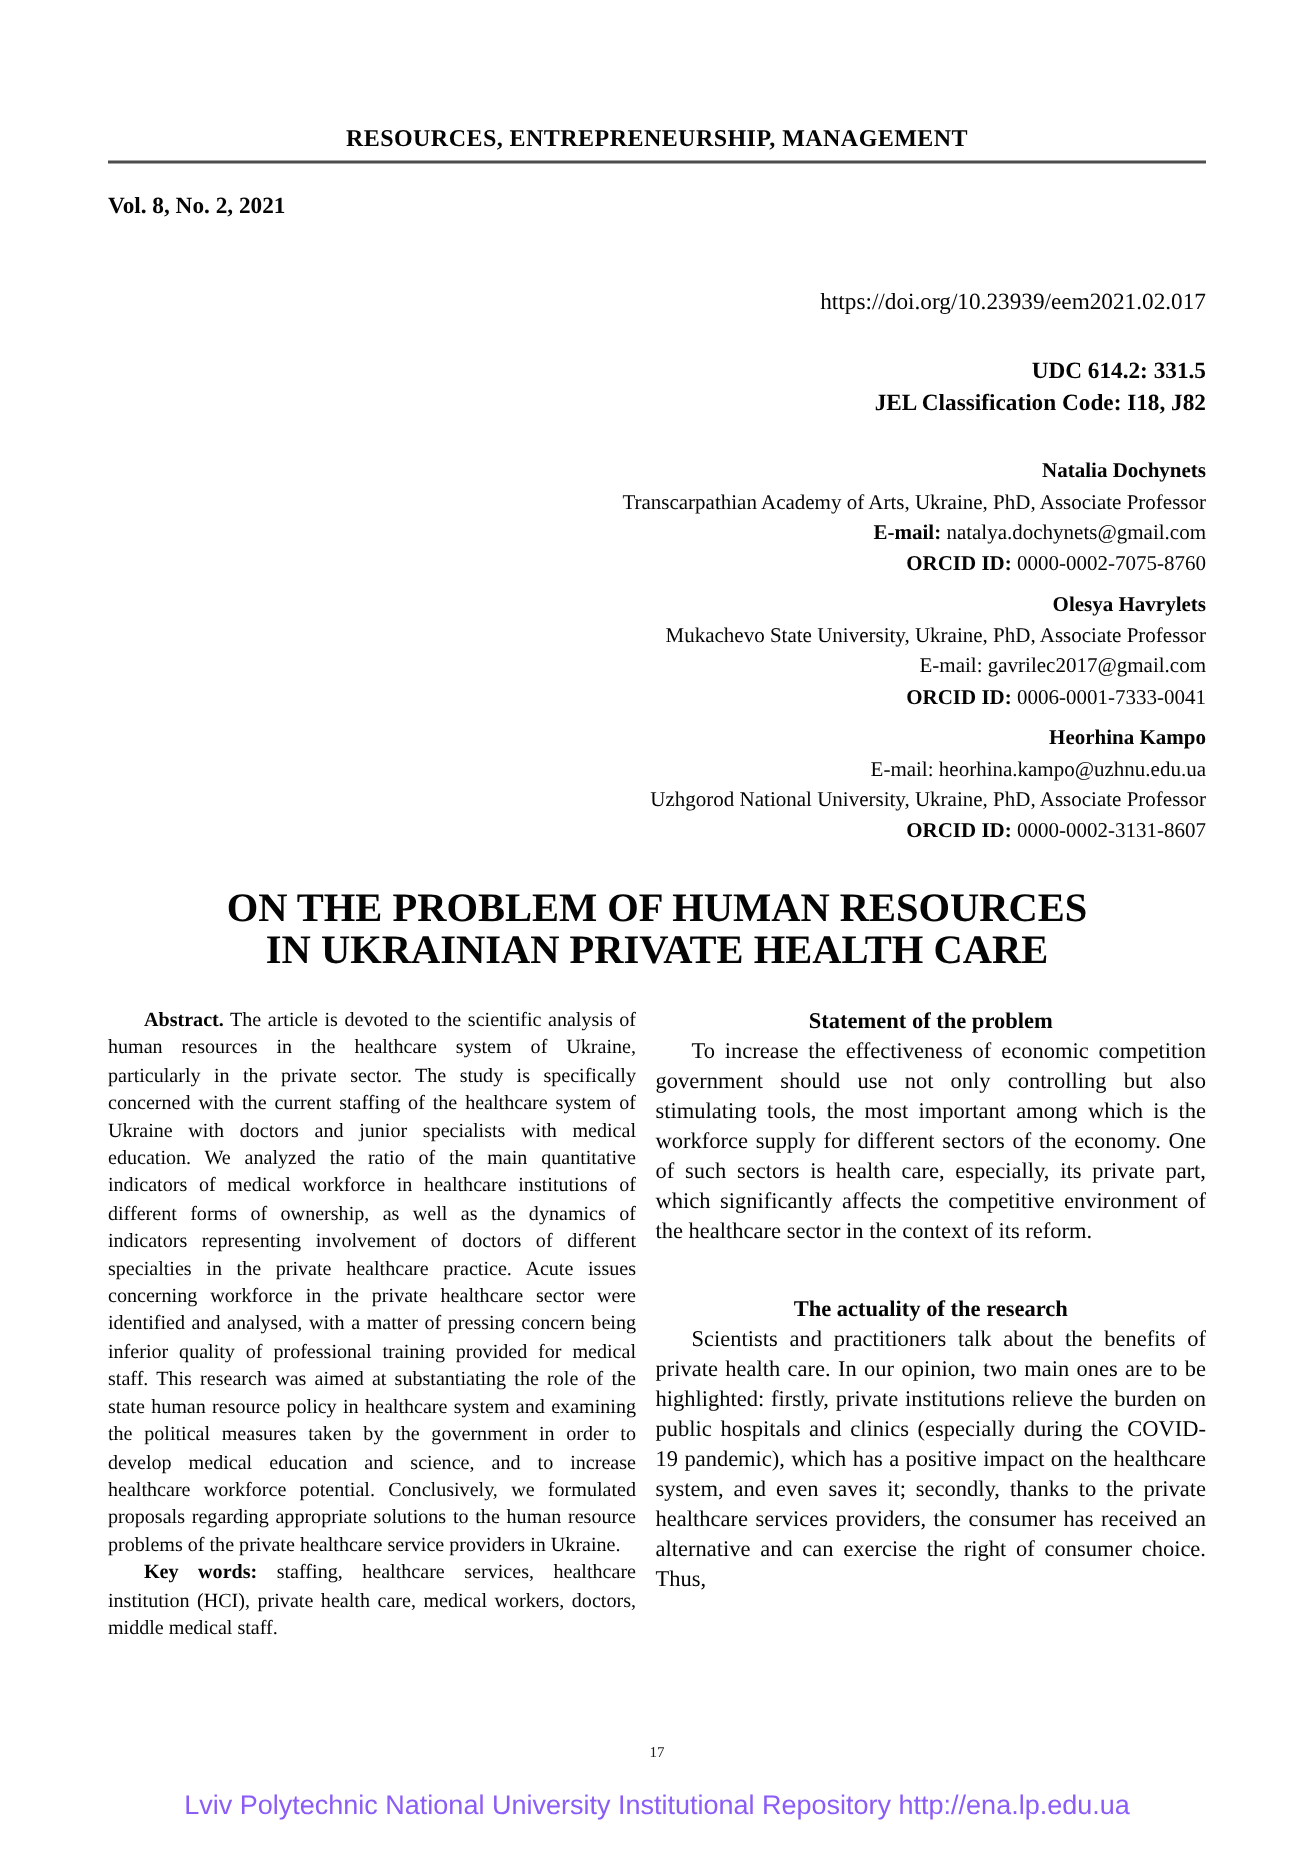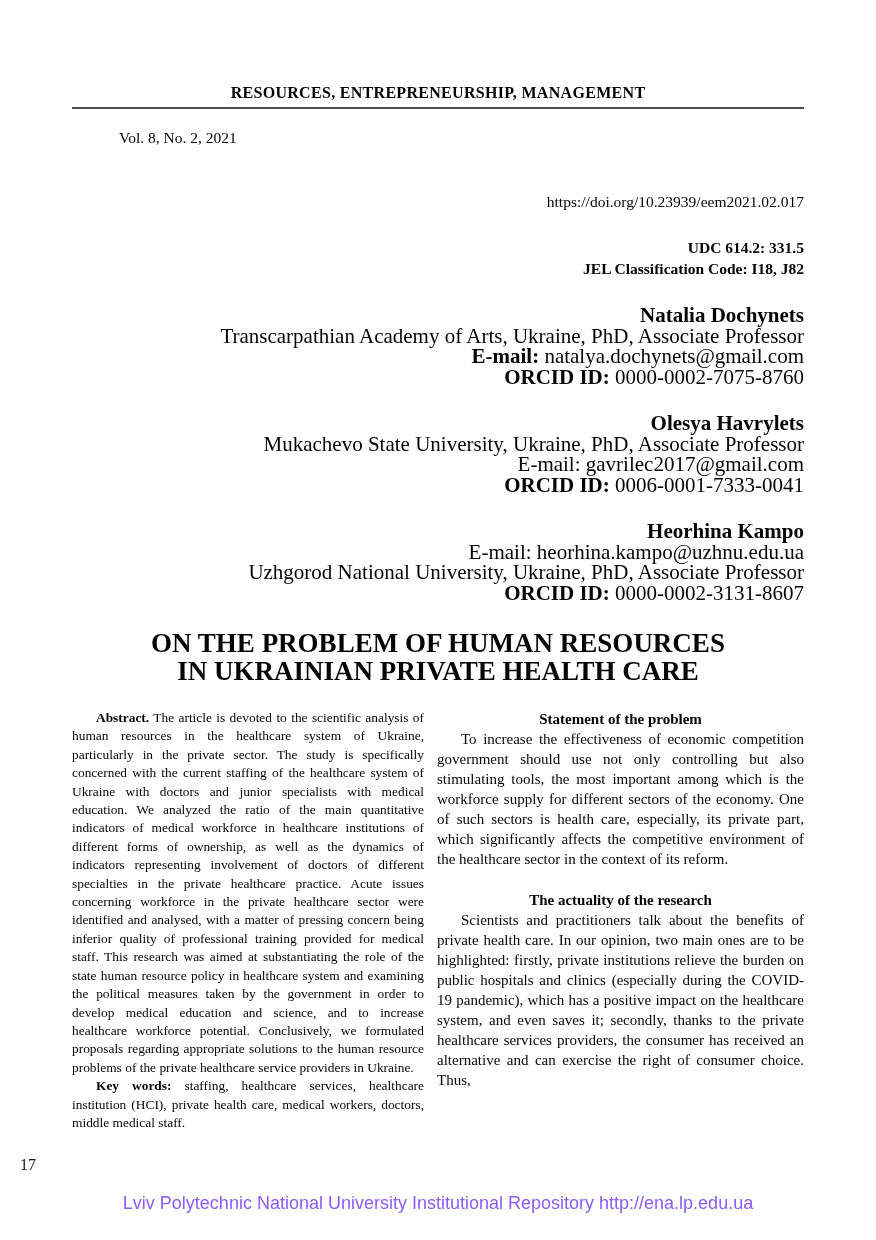--- a/index.html
+++ b/index.html
@@ -21,44 +21,43 @@
   
   .journal-header {
     text-align: center;
     font-weight: bold;
     font-size: 16px;
     letter-spacing: 0.3px;
     padding-bottom: 5px;
     border-bottom: 2px solid #4d4d4d;
   }
   .vol-line {
-    font-weight: normal;
+    font-weight: bold;
     font-size: 15.5px;
     margin-top: 20px;
-    margin-left: 47px;
   }
   .doi-line {
     text-align: right;
     font-size: 15.5px;
     margin-top: 46px;
   }
   .codes-block {
     text-align: right;
     font-weight: bold;
     font-size: 15.5px;
     line-height: 21px;
     margin-top: 26px;
   }
   
   .authors { margin-top: 26px; }
   .author-block {
     text-align: right;
-    font-size: 21px;
+    font-size: 14px;
     line-height: 20.5px;
-    margin-top: 26px;
+    margin-top: 7px;
     font-family: Liberation Serif, serif;
   }
   .author-block .author-name { font-weight: bold; }
   .bold-label { font-weight: bold; }
   
   .article-title {
     text-align: center;
     font-weight: bold;
     font-size: 27px;
     line-height: 28px;
@@ -83,30 +82,29 @@
     font-size: 15px;
     line-height: 20px;
     text-align: justify;
   }
   .para { text-indent: 24px; }
   .section-heading {
     text-align: center;
     font-weight: bold;
     text-indent: 0;
   }
-  .section + .section { margin-top: 21px; }
+  .section + .section { margin-top: 32px; }
   
   .page-number {
     position: absolute;
     left: 0; right: 0;
     bottom: 66px;
-    text-align: left;
-    font-size: 16px;
+    text-align: center;
+    font-size: 10px;
     color: #1a1a1a;
-    margin-left: 20px;
   }
   .repository-line {
     position: absolute;
     left: 0; right: 0;
     bottom: 26px;
     text-align: center;
     font-family: "Liberation Sans", sans-serif;
     font-size: 18px;
     color: #8b5cf6;
   }

